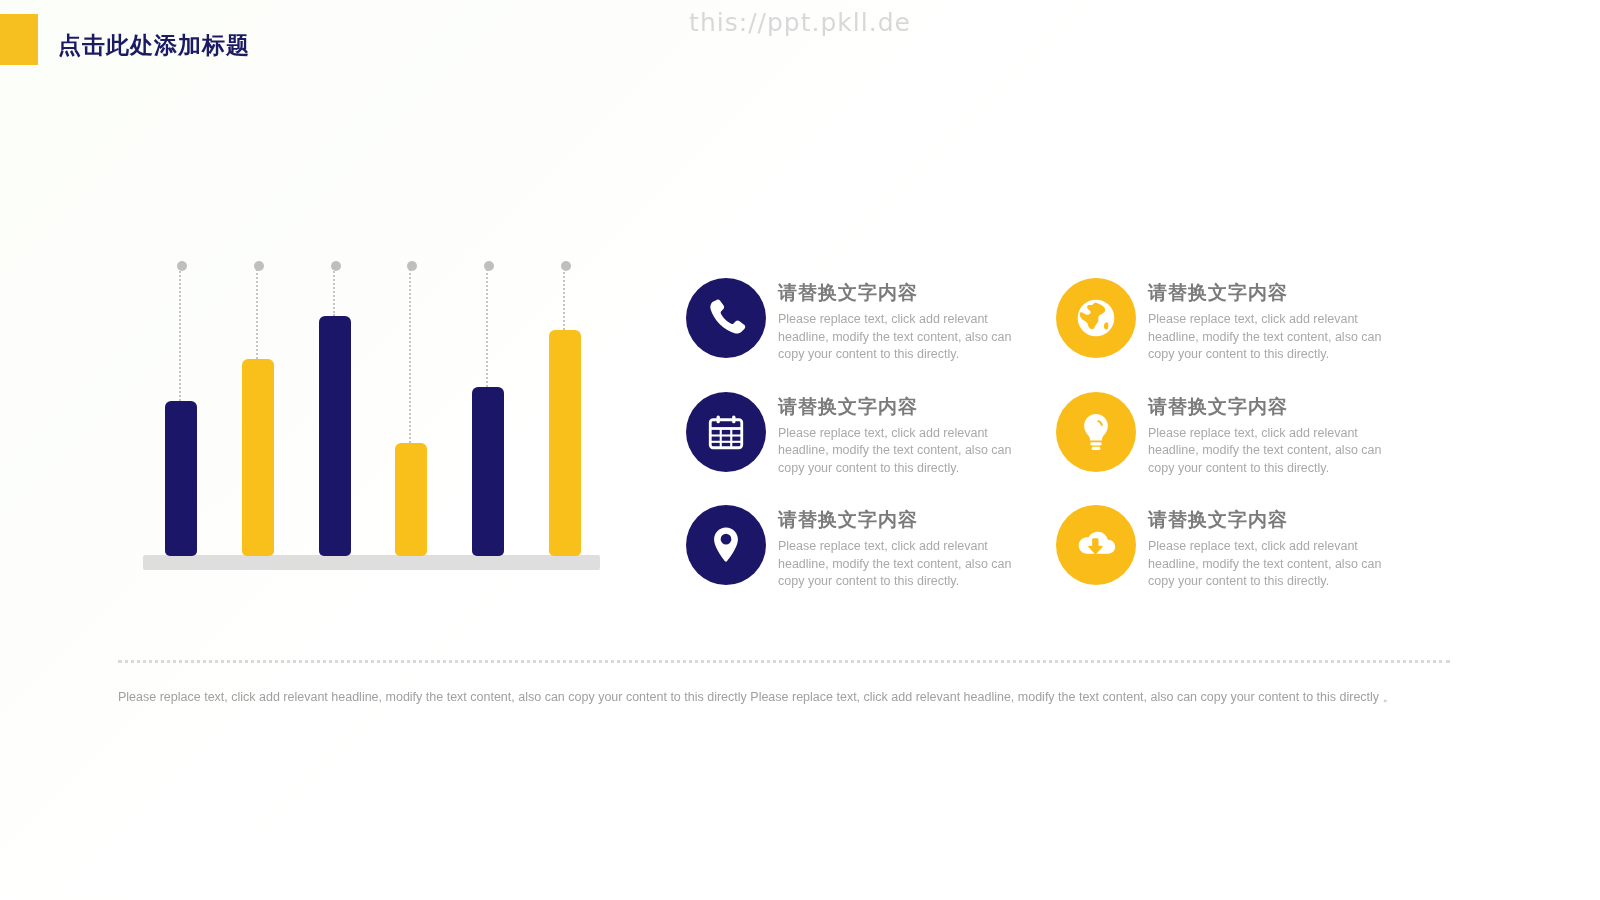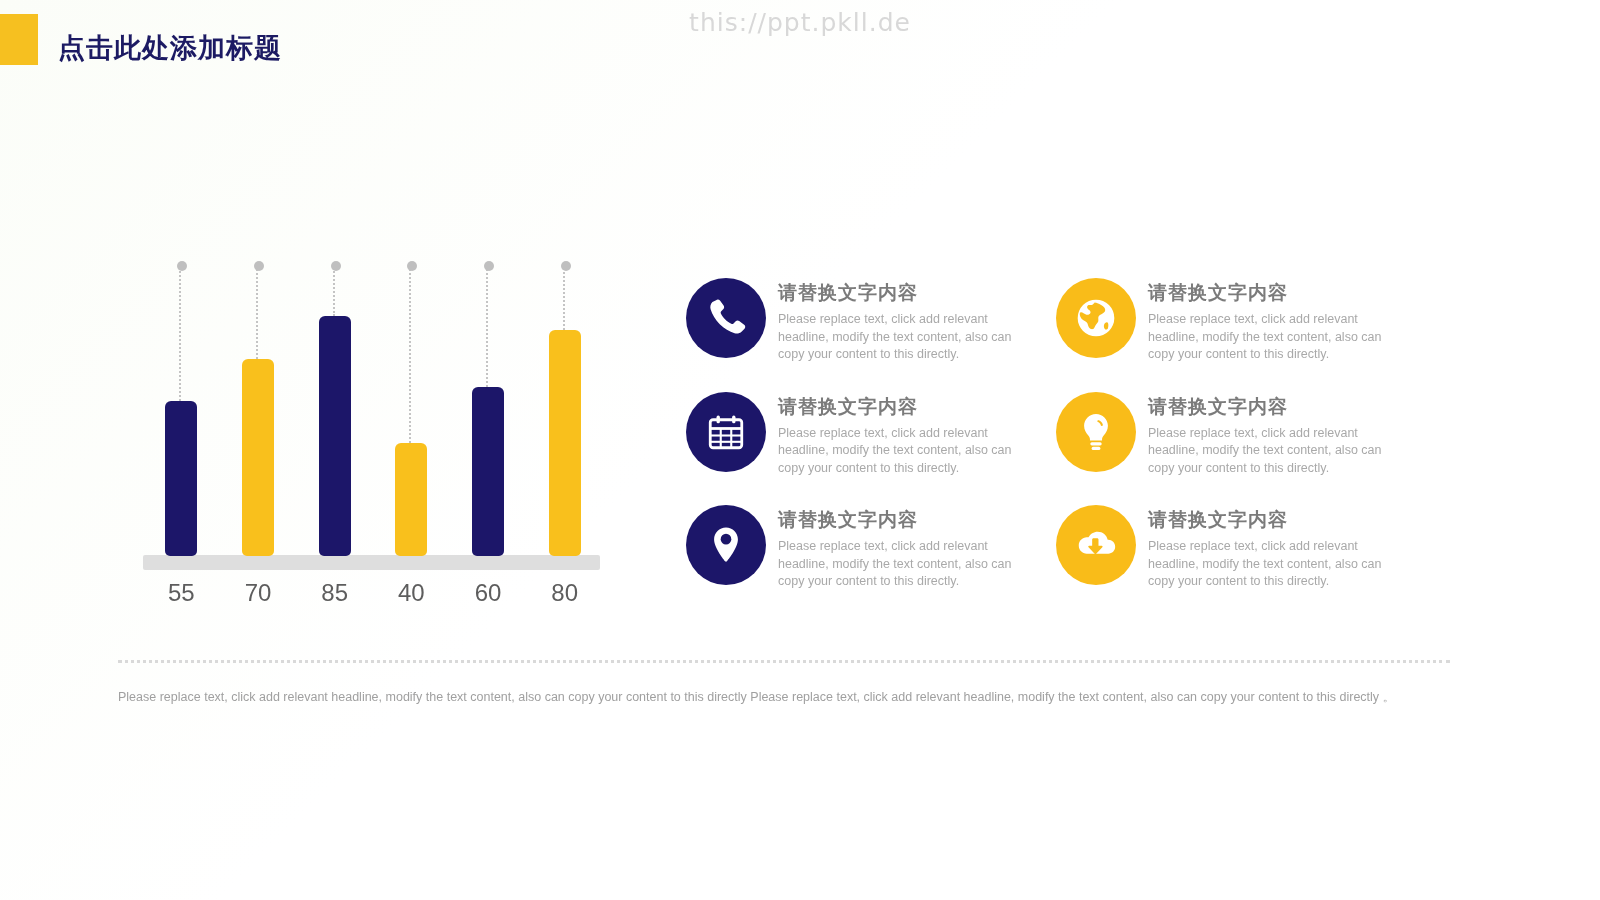--- a/index.html
+++ b/index.html
@@ -14,21 +14,21 @@
     position:absolute;inset:0;
     background:linear-gradient(135deg,#fbfdf8 0%,#ffffff 45%,#ffffff 100%);
   }
   
   .accent-bar{
     position:absolute;left:0;top:14px;width:38px;height:51px;
     background:#f6c020;
   }
   .page-title{
     position:absolute;left:58px;top:30px;
-    font-size:27px;font-weight:600;color:#1c1a63;
+    font-size:23px;font-weight:600;color:#1c1a63;
     letter-spacing:1px;
     white-space:nowrap;
   }
   .watermark{
     position:absolute;left:0;right:0;top:8px;
     text-align:center;
     font-size:25px;color:#d8d8d8;
     letter-spacing:1px;
     font-family:"DejaVu Sans",sans-serif;
   }
@@ -157,28 +157,20 @@
           <div class="bar navy" style="background: rgb(28, 22, 105); height: 169px;"></div>
         </div>
         <div class="bar-col">
           <div class="leader" style="height: 66px;">
             <div class="leader-dot"></div>
           </div>
           <div class="bar gold" style="background: rgb(249, 192, 28); height: 226px;"></div>
         </div>
       </div>
     <div class="baseline"></div>
-    <div class="xlabels" id="xlabels">
-        <div class="xlabel">55</div>
-        <div class="xlabel">70</div>
-        <div class="xlabel">85</div>
-        <div class="xlabel">40</div>
-        <div class="xlabel">60</div>
-        <div class="xlabel">80</div>
-      </div>
   </div>
 
   <div class="features">
     <div class="feat-row">
 
       <div class="feature">
         <div class="circle navy">
           <svg width="44" height="44" viewBox="0 0 24 24">
             <path fill="#ffffff" d="M6.6 2.3c.6-.6 1.6-.5 2.1.2l2 2.7c.4.6.4 1.4-.1 1.9l-1.2 1.2c-.3.3-.4.8-.2 1.2.5 1 1.3 2.2 2.4 3.3s2.3 1.9 3.3 2.4c.4.2.9.1 1.2-.2l1.2-1.2c.5-.5 1.3-.5 1.9-.1l2.7 2c.7.5.8 1.5.2 2.1l-1.5 1.5c-1 1-2.5 1.4-3.9 1C13.9 19.5 11 17.8 8.6 15.4 6.2 13 4.5 10.1 3.6 7.2c-.4-1.4 0-2.9 1-3.9l2-1z"></path>
           </svg>

